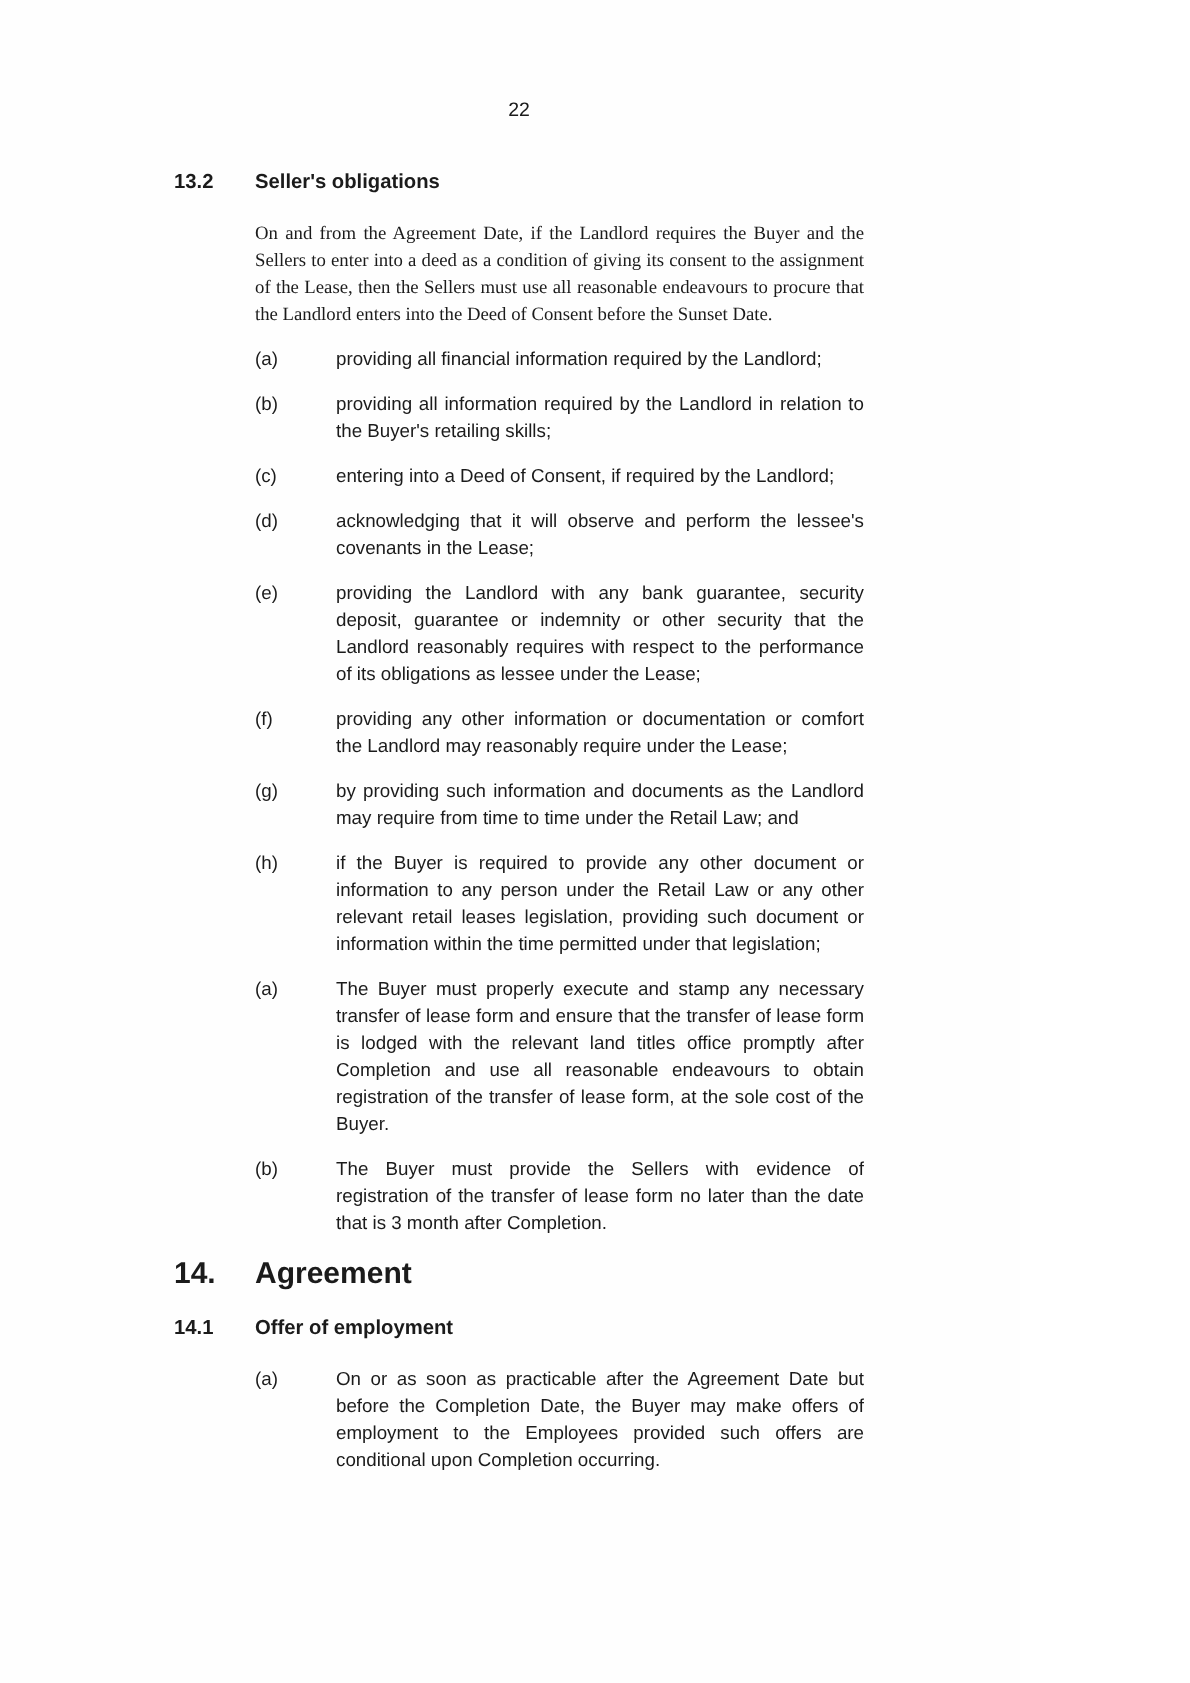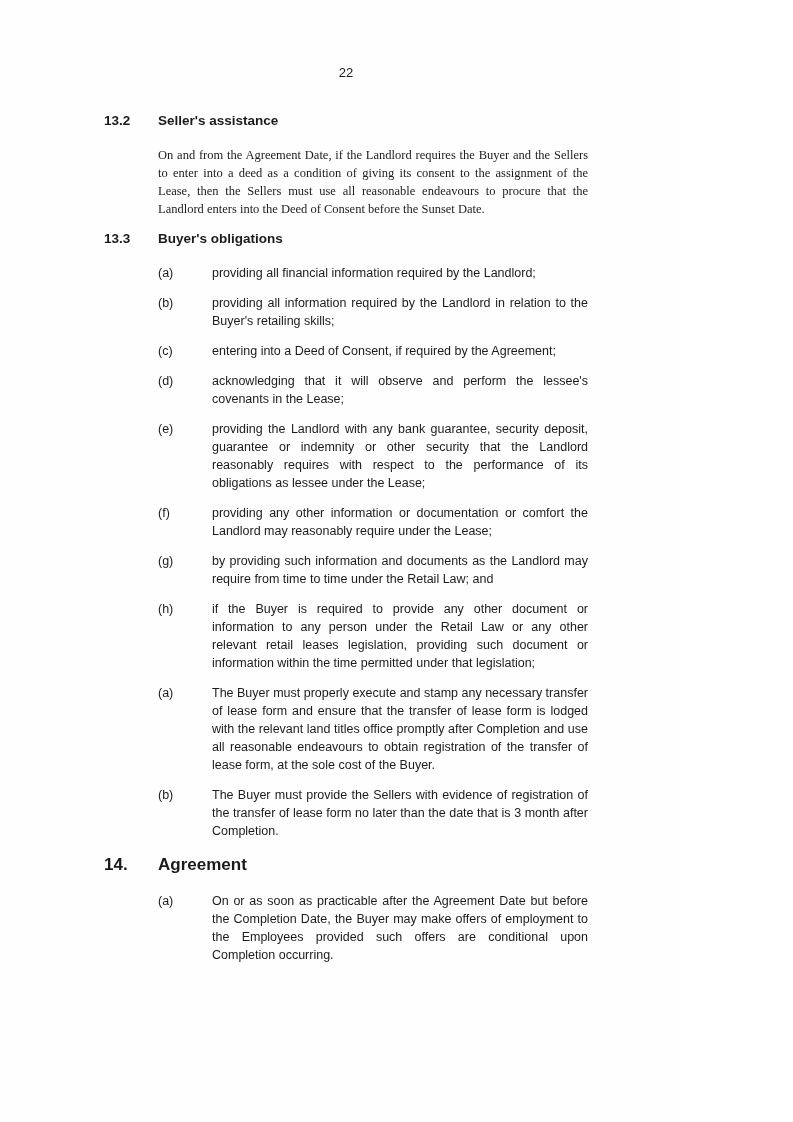--- a/index.html
+++ b/index.html
@@ -30,21 +30,21 @@
     font-weight: bold;
     font-size: 13.5px;
   }
   .heading .num {
     flex: 0 0 54px;
   }
   .heading .title {
     flex: 1;
   }
   .heading.major {
-    font-size: 17px;
+    font-size: 20px;
     line-height: 22px;
     margin: 14px 0 16px 0;
   }
   .para {
     margin: 0 0 12px 54px;
     text-align: justify;
     font-family: Liberation Serif, serif;
   }
   .list {
     margin-left: 54px;
@@ -53,54 +53,50 @@
     display: flex;
     margin-bottom: 12px;
   }
   .list-item .label {
     flex: 0 0 54px;
   }
   .list-item .text {
     flex: 1;
     text-align: justify;
   }
-  section { margin: 0; }
+  section { margin: 12px; }
 </style>
 </head>
 <body>
 
 <div class="page">
 
   <div class="page-number">22</div>
 
   <section>
     <div class="heading">
       <span class="num">13.2</span>
-      <span class="title">Seller's assistance</span>
+      <span class="title">Seller's obligations</span>
     </div>
     <p class="para">On and from the Agreement Date, if the Landlord requires the Buyer and the Sellers to enter into a deed as a condition of giving its consent to the assignment of the Lease, then the Sellers must use all reasonable endeavours to procure that the Landlord enters into the Deed of Consent before the Sunset Date.</p>
   </section>
 
   <section>
-    <div class="heading">
-      <span class="num">13.3</span>
-      <span class="title">Buyer's obligations</span>
-    </div>
     <div class="list">
       <div class="list-item">
         <span class="label">(a)</span>
         <span class="text">providing all financial information required by the Landlord;</span>
       </div>
       <div class="list-item">
         <span class="label">(b)</span>
         <span class="text">providing all information required by the Landlord in relation to the Buyer's retailing skills;</span>
       </div>
       <div class="list-item">
         <span class="label">(c)</span>
-        <span class="text">entering into a Deed of Consent, if required by the Agreement;</span>
+        <span class="text">entering into a Deed of Consent, if required by the Landlord;</span>
       </div>
       <div class="list-item">
         <span class="label">(d)</span>
         <span class="text">acknowledging that it will observe and perform the lessee's covenants in the Lease;</span>
       </div>
       <div class="list-item">
         <span class="label">(e)</span>
         <span class="text">providing the Landlord with any bank guarantee, security deposit, guarantee or indemnity or other security that the Landlord reasonably requires with respect to the performance of its obligations as lessee under the Lease;</span>
       </div>
       <div class="list-item">
@@ -132,20 +128,24 @@
   </section>
 
   <section>
     <div class="heading major">
       <span class="num">14.</span>
       <span class="title">Agreement</span>
     </div>
   </section>
 
   <section>
+    <div class="heading">
+      <span class="num">14.1</span>
+      <span class="title">Offer of employment</span>
+    </div>
     <div class="list">
       <div class="list-item">
         <span class="label">(a)</span>
         <span class="text">On or as soon as practicable after the Agreement Date but before the Completion Date, the Buyer may make offers of employment to the Employees provided such offers are conditional upon Completion occurring.</span>
       </div>
     </div>
   </section>
 
 </div>
 

